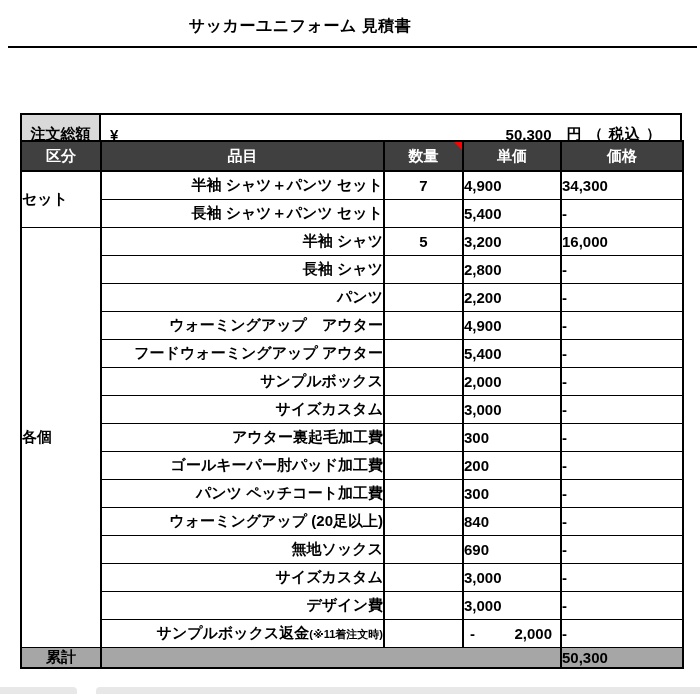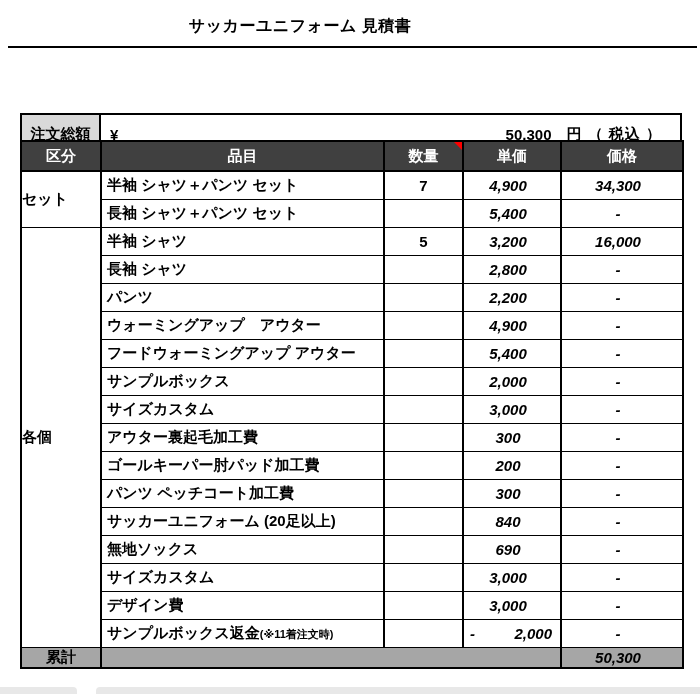--- a/index.html
+++ b/index.html
@@ -28,27 +28,27 @@
 
   table.quote{position:absolute; top:140px; left:20px; width:662px;
     border-collapse:collapse; table-layout:fixed; font-size:15px;padding-left:32px;}
   table.quote, table.quote th, table.quote td{border:1px solid var(--border);}
   table.quote{border-width:2px;}
   table.quote th, table.quote td{border-left-width:2px; border-right-width:2px;}
   table.quote thead th{background:var(--header-bg); color:var(--header-text);
     height:30px; border-bottom-width:2px; text-align:center; font-weight:bold; position:relative;}
   table.quote td{height:28px; background:#fff;}
   td.cat{background:var(--category-bg); }
-  td.item{text-align:left; padding-left:5px; white-space:nowrap; overflow:hidden;}
+  td.item{text-align:right; padding-left:5px; white-space:nowrap; overflow:hidden;}
   td.item .note{font-size:11px;}
   td.qty{text-align:center;}
-  td.unit{text-align:center; padding-right:8px;font-style:italic;}
+  td.unit{text-align:left; padding-right:8px;}
   td.unit.neg{padding-left:6px;}
   td.unit.neg .neg-wrap{display:flex; justify-content:space-between; align-items:center;}
-  td.price{text-align:center; padding-right:8px;font-style:italic;}
+  td.price{text-align:left; padding-right:8px;}
   tr.footer-row td{background:var(--footer-bg); height:16px;}
   tr.footer-row td.flabel{text-align:center;}
 
   .comment-marker{position:absolute; top:0; right:0; width:0; height:0;
     border-top:8px solid var(--comment-marker); border-left:8px solid transparent;}
 
   .bar-frag{position:absolute; background:#e8e8e8; height:7px; top:687px;}
   .bar-frag.left{left:0; width:77px; border-radius:0 4px 0 0;}
   .bar-frag.right{left:96px; width:604px; border-radius:4px 0 0 0;}
 </style>
@@ -158,21 +158,21 @@
           <td class="unit">200</td>
           <td class="price">-</td>
         </tr>
         <tr>
           <td class="item"><span>パンツ ペッチコート加工費</span></td>
           <td class="qty"></td>
           <td class="unit">300</td>
           <td class="price">-</td>
         </tr>
         <tr>
-          <td class="item"><span>サッカーユニフォーム (20足以上)</span></td>
+          <td class="item"><span>ウォーミングアップ (20足以上)</span></td>
           <td class="qty"></td>
           <td class="unit">840</td>
           <td class="price">-</td>
         </tr>
         <tr>
           <td class="item"><span>無地ソックス</span></td>
           <td class="qty"></td>
           <td class="unit">690</td>
           <td class="price">-</td>
         </tr>

